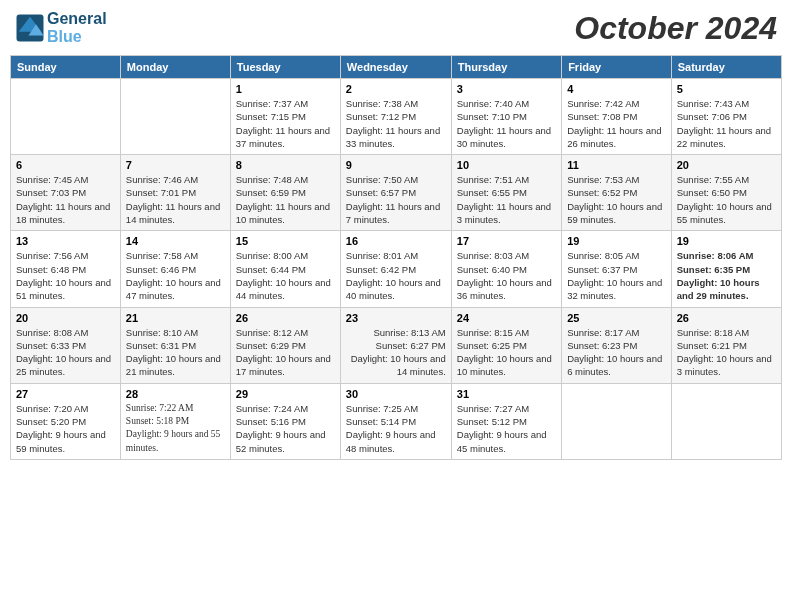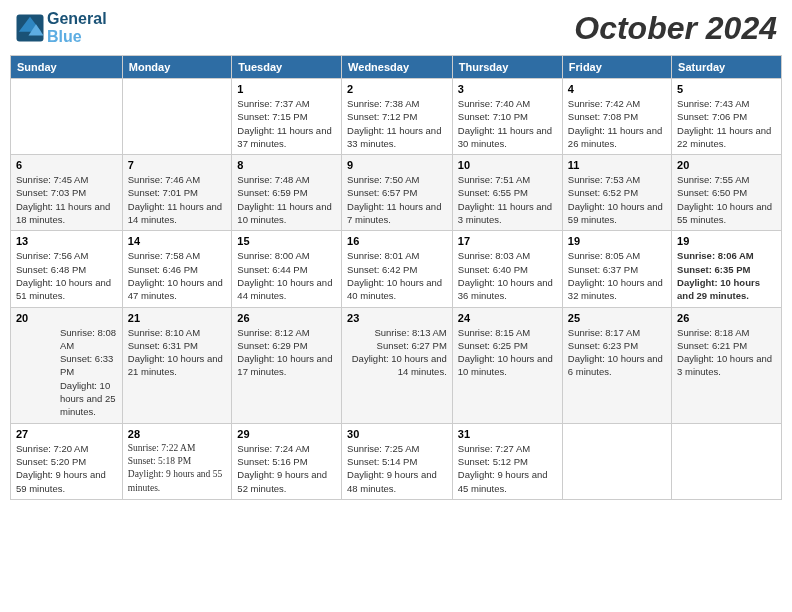--- a/index.html
+++ b/index.html
@@ -240,21 +240,21 @@
         <td>
           <span class="day-num">19</span>
           <div class="day-detail" style="white-space: pre-line; font-weight: bold;">Sunrise: 8:06 AM
 Sunset: 6:35 PM
 Daylight: 10 hours and 29 minutes.</div>
         </td>
       </tr>
       <tr>
         <td>
           <span class="day-num">20</span>
-          <div class="day-detail" style="white-space: pre-line; margin-left: 44px;">Sunrise: 8:08 AM
+          <div class="day-detail" style="white-space: pre-line;">Sunrise: 8:08 AM
 Sunset: 6:33 PM
 Daylight: 10 hours and 25 minutes.</div>
         </td>
         <td>
           <span class="day-num">21</span>
           <div class="day-detail" style="white-space: pre-line;">Sunrise: 8:10 AM
 Sunset: 6:31 PM
 Daylight: 10 hours and 21 minutes.</div>
         </td>
         <td>

